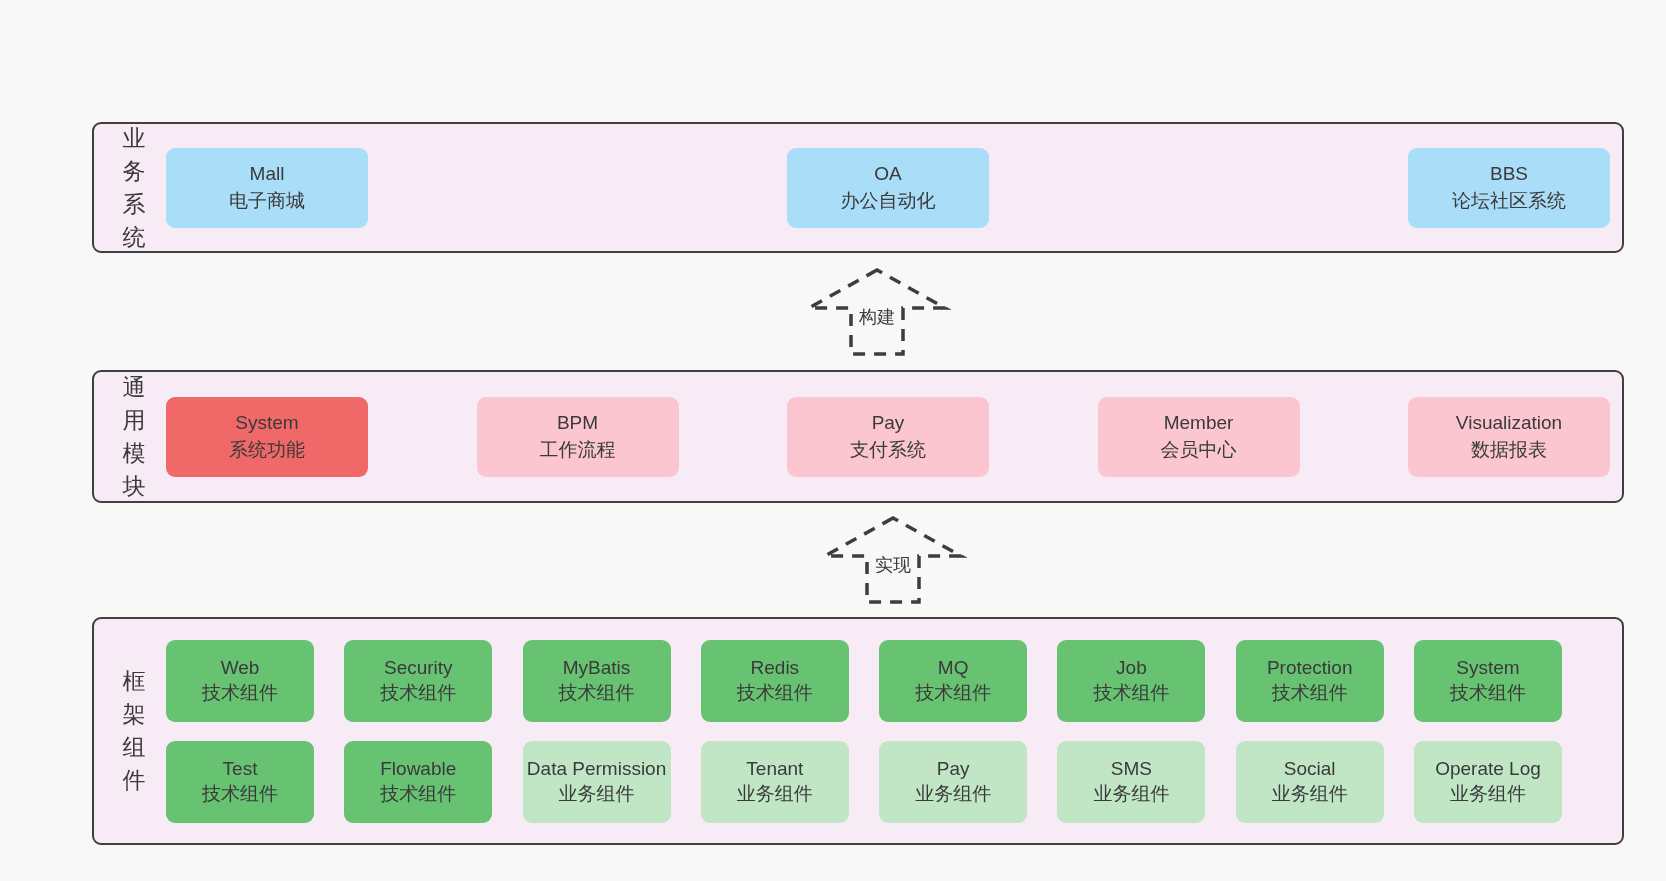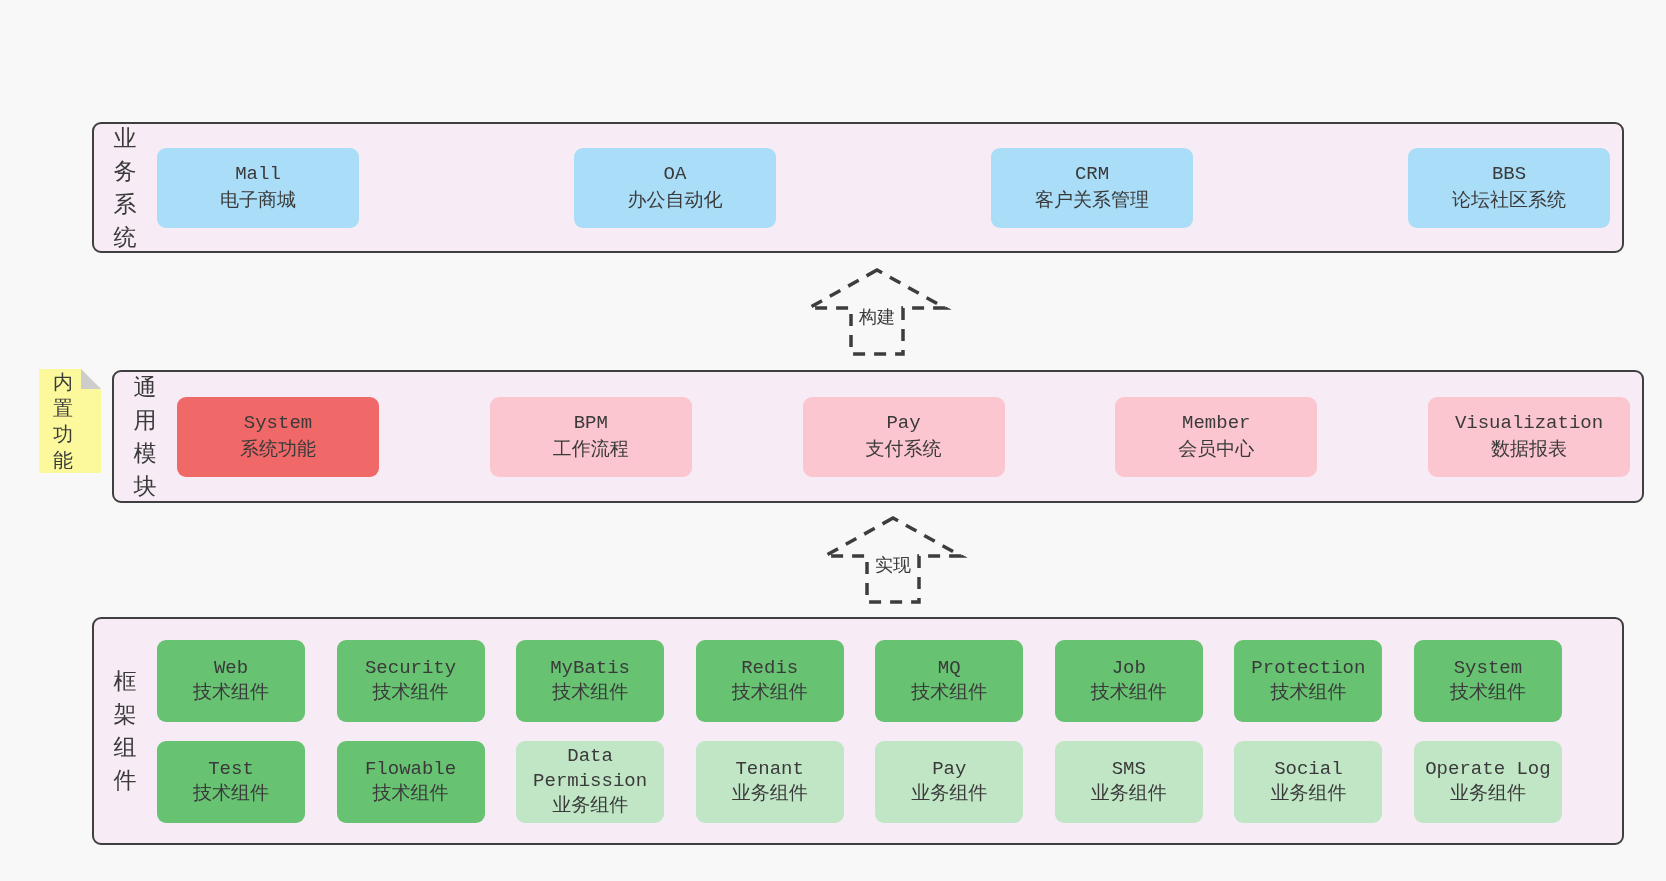--- a/index.html
+++ b/index.html
@@ -14,25 +14,25 @@
   
   .panel {
     position: absolute;
     left: 92px;
     width: 1532px;
     background: var(--panel_bg, #f7ecf5);
     border: 2px solid var(--panel_border, #3f3f3f);
     border-radius: 9px;
     display: flex;
     align-items: center;
-    padding-left: 16px;
+    padding-left: 25px;
     z-index: 2;
   }
   .panel-business  { top: 122px; height: 131px; }
-  .panel-modules   { top: 370px; height: 133px; margin-left: 20px; }
+  .panel-modules   { top: 370px; height: 133px; }
   .panel-components{ top: 617px; height: 228px; }
 
   .vlabel {
     width: 30px;
     font-size: 23px;
     line-height: 33px;
     text-align: center;
     word-break: break-all;
     flex: 0 0 auto;
   }
@@ -45,21 +45,20 @@
     gap: 21px;
   }
   .panel-business .panel-content,
   .panel-modules  .panel-content { padding-right: 12px; }
   .panel-components .panel-content { padding-right: 60px; gap: 19px; }
 
   .box-row {
     display: flex;
     justify-content: space-between;
     align-items: center;
-    font-family: Liberation Mono, monospace;
   }
   .box {
     border-radius: 9px;
     display: flex;
     flex-direction: column;
     justify-content: center;
     align-items: center;
     text-align: center;
     font-size: 19px;
     line-height: 1.42;
@@ -123,40 +122,33 @@
     padding: 1px 5px;
     font-size: 18px;
     white-space: nowrap;
   }
 </style>
 </head>
 <body>
 
 <div id="stage">
 
-  <div class="note note-modules">
-    <div class="note-text">内置功能</div>
-  </div>
 
 
   <section class="panel panel-business">
     <div class="vlabel">业务系统</div>
     <div class="panel-content">
       <div class="box-row">
         <div class="box blue">
           <div>Mall</div>
           <div>电子商城</div>
         </div>
         <div class="box blue">
           <div>OA</div>
           <div>办公自动化</div>
-        </div>
-        <div class="box blue">
-          <div>CRM</div>
-          <div>客户关系管理</div>
         </div>
         <div class="box blue">
           <div>BBS</div>
           <div>论坛社区系统</div>
         </div>
       </div>
     </div>
   </section>
 
   <div class="arrow arrow-build">

